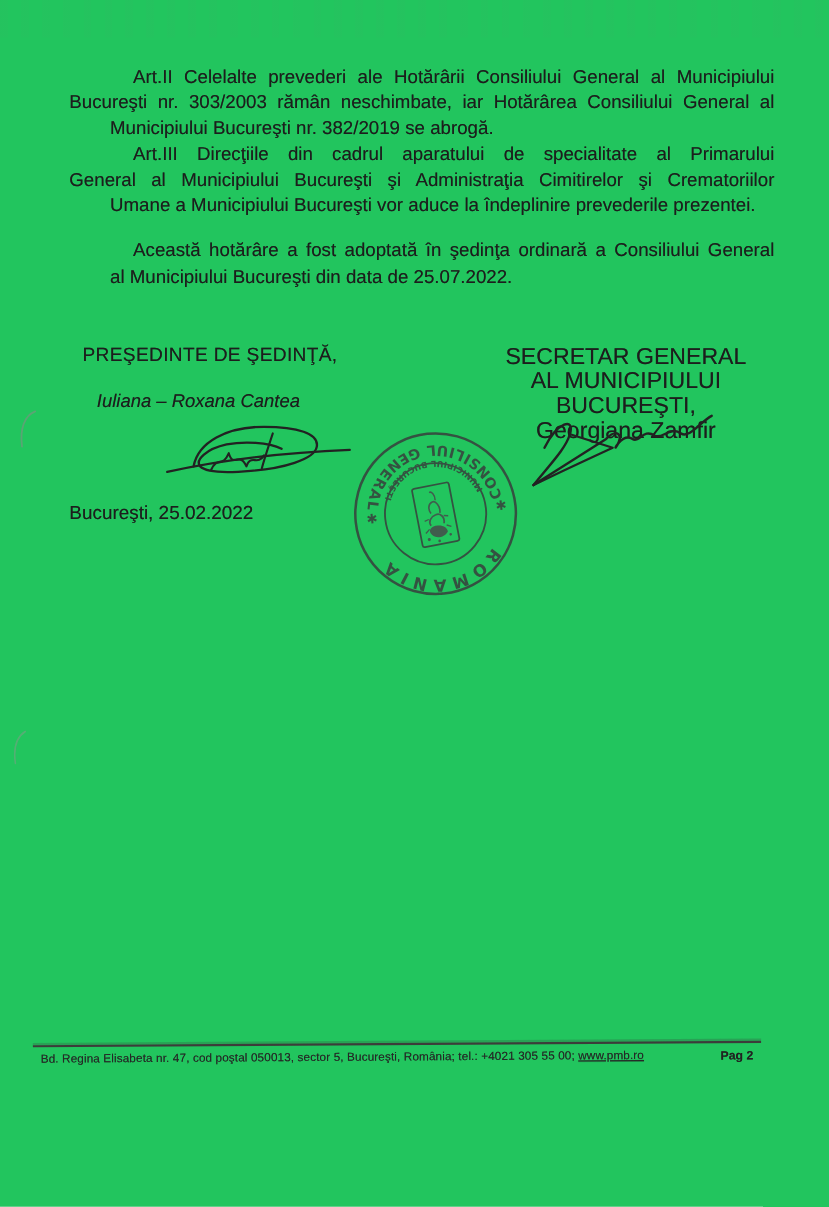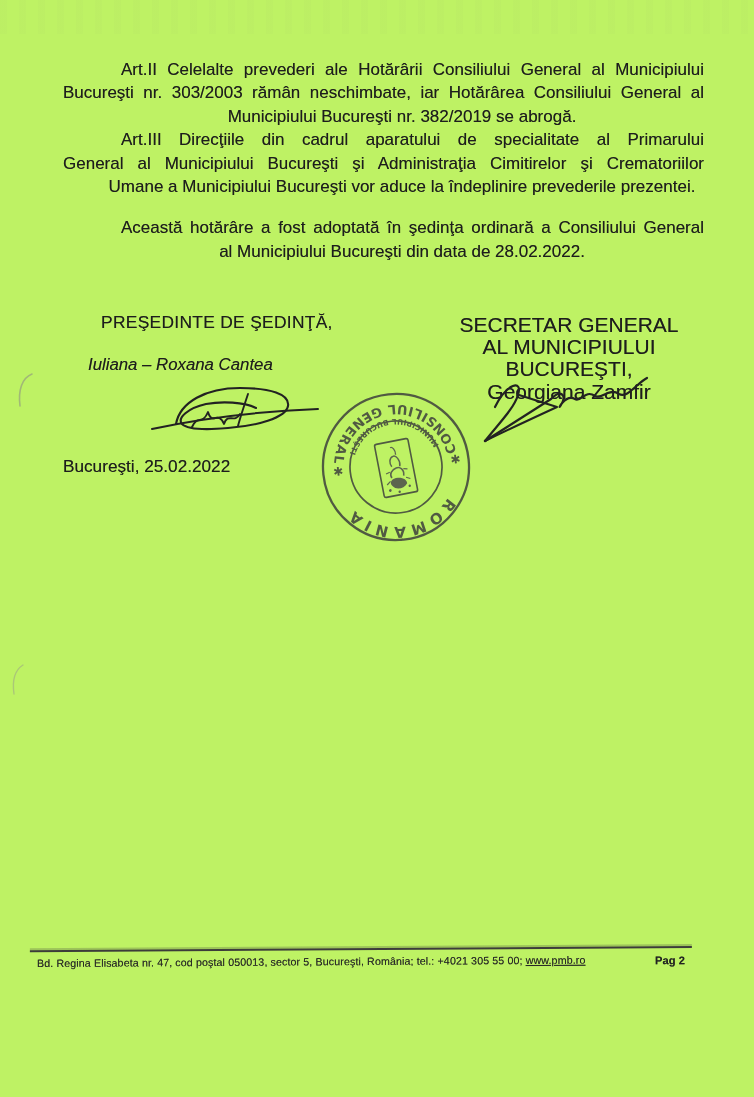--- a/index.html
+++ b/index.html
@@ -1,45 +1,44 @@
 <!DOCTYPE html>
 <html><head>
 <meta charset="utf-8">
 <style>
   html,body{margin:0;padding:0;}
   body{background:#e8e8e6;}
   .page{
     position:relative;
     width:754px;height:1097px;
     margin:0 auto;
-    background:#bef264;
+    background:#22c55e;
     font-family:"Liberation Sans", sans-serif;
     color:#1d1d1d;
     overflow:hidden;
   }
   
   .scan-noise{
     position:absolute;left:0;top:0;width:754px;height:34px;
     background:repeating-linear-gradient(90deg, rgba(120,118,112,.05) 0 7px, rgba(0,0,0,0) 7px 19px);
     opacity:.5;
   }
   .content{
     position:absolute;left:63px;top:58px;width:641px;
     font-size:17px;line-height:23.4px;
     text-shadow:0 0 .45px rgba(20,20,20,.55);
   }
   .pline{text-align:justify;text-align-last:justify;-moz-text-align-last:justify;}
-  .pline-last{text-align:center;margin-left:37px;}
+  .pline-last{text-align:left;margin-left:37px;}
   .indent{text-indent:58px;}
   .para-gap{margin-top:18px;}
   .sig-title-left{
     position:absolute;left:75px;top:312px;
     font-size:17.4px;letter-spacing:.3px;
     text-shadow:0 0 .45px rgba(20,20,20,.55);
-    margin-left:26px;
   }
   .sig-name-left{
     position:absolute;left:88px;top:355px;
     font-size:16.8px;
     text-shadow:0 0 .4px rgba(20,20,20,.5);
     font-style:italic;
   }
   .sig-block-right{
     position:absolute;left:426px;top:314px;width:286px;
     text-align:center;font-size:21px;line-height:22.2px;
@@ -94,21 +93,21 @@
       <div class="pline">Bucureşti nr. 303/2003 rămân neschimbate, iar Hotărârea Consiliului General al</div>
       <div class="pline-last">Municipiului Bucureşti nr. 382/2019 se abrogă.</div>
     </div>
     <div>
       <div class="pline indent">Art.III Direcţiile din cadrul aparatului de specialitate al Primarului</div>
       <div class="pline">General al Municipiului Bucureşti şi Administraţia Cimitirelor şi Crematoriilor</div>
       <div class="pline-last">Umane a Municipiului Bucureşti vor aduce la îndeplinire prevederile prezentei.</div>
     </div>
     <div class="para-gap">
       <div class="pline indent">Această hotărâre a fost adoptată în şedinţa ordinară a Consiliului General</div>
-      <div class="pline-last">al Municipiului Bucureşti din data de 28.02.2022.</div>
+      <div class="pline-last">al Municipiului Bucureşti din data de 25.07.2022.</div>
     </div>
   </div>
 
   <div class="sig-title-left">PREŞEDINTE DE ŞEDINŢĂ,</div>
   <div class="sig-name-left">Iuliana – Roxana Cantea</div>
 
   <div class="sig-block-right">
     <div>SECRETAR GENERAL</div>
     <div>AL MUNICIPIULUI BUCUREŞTI,</div>
     <div>Georgiana Zamfir</div>

